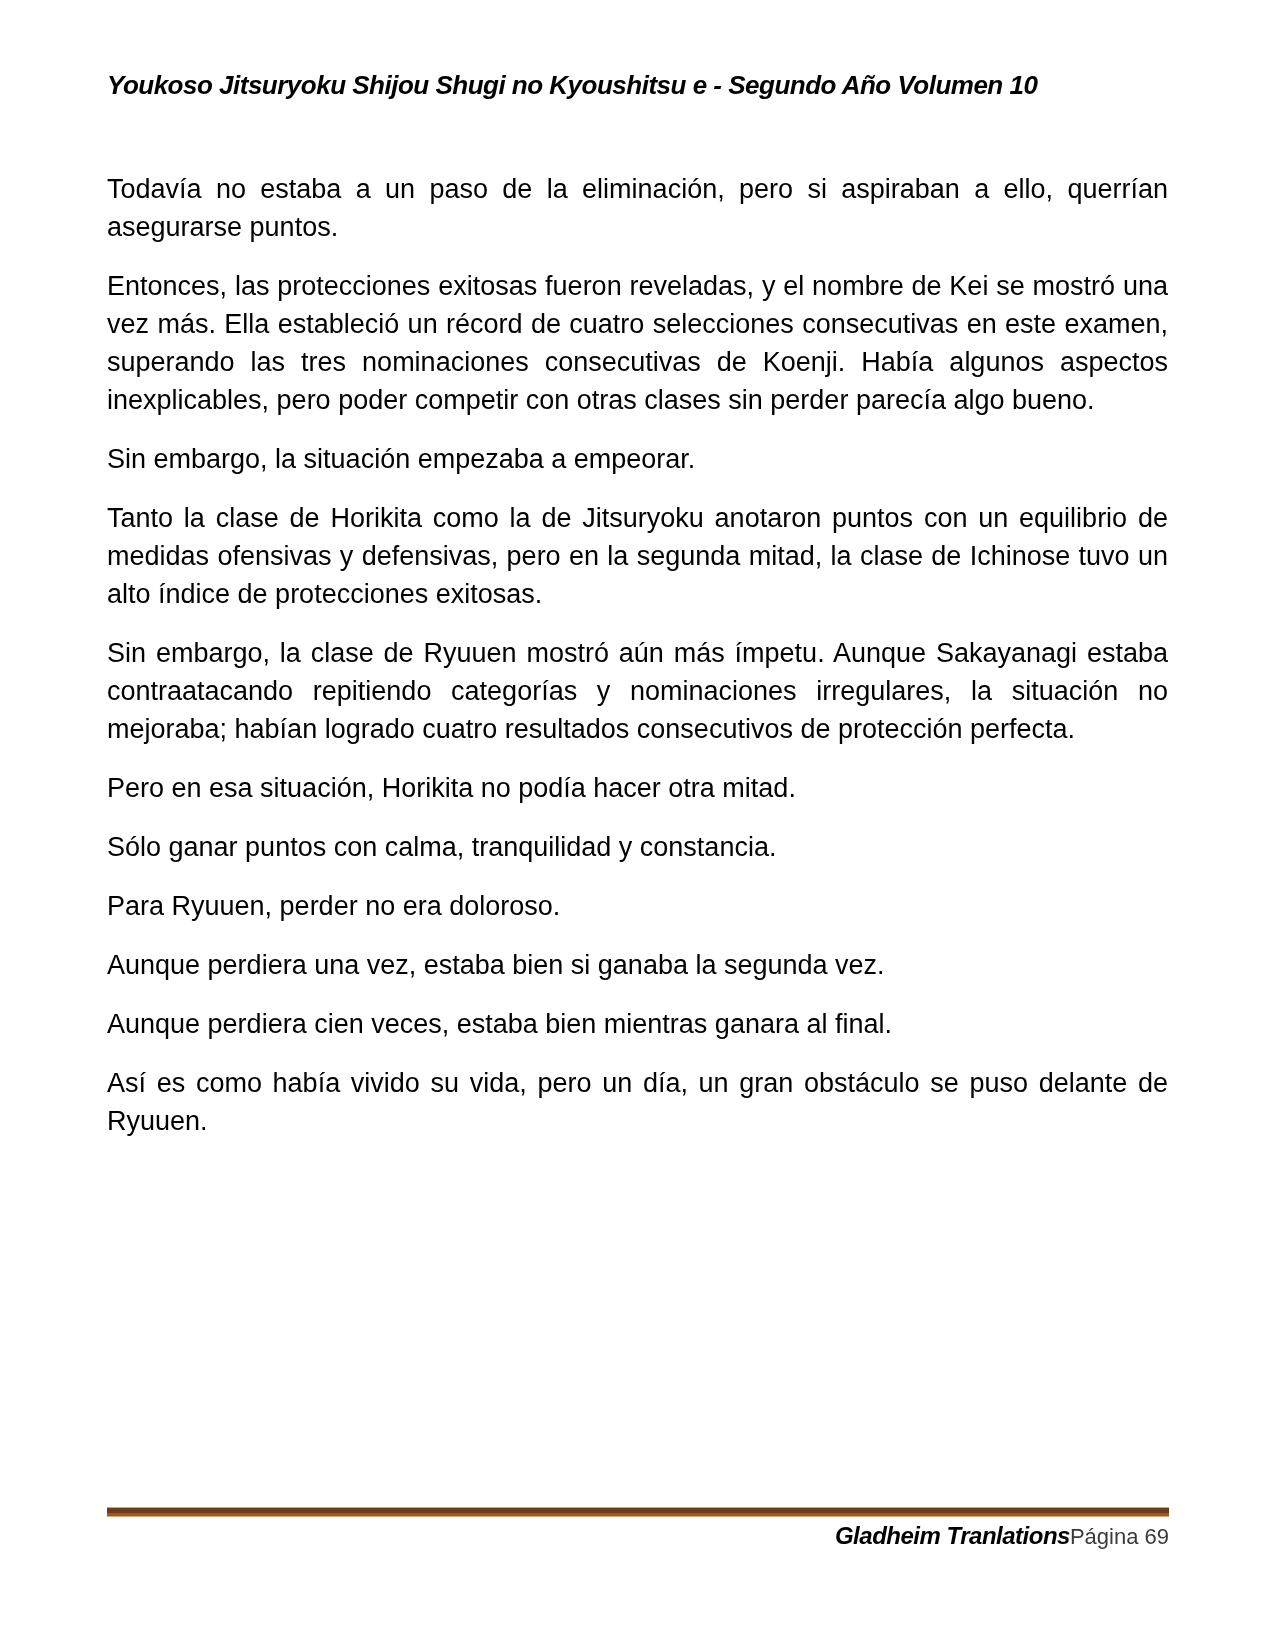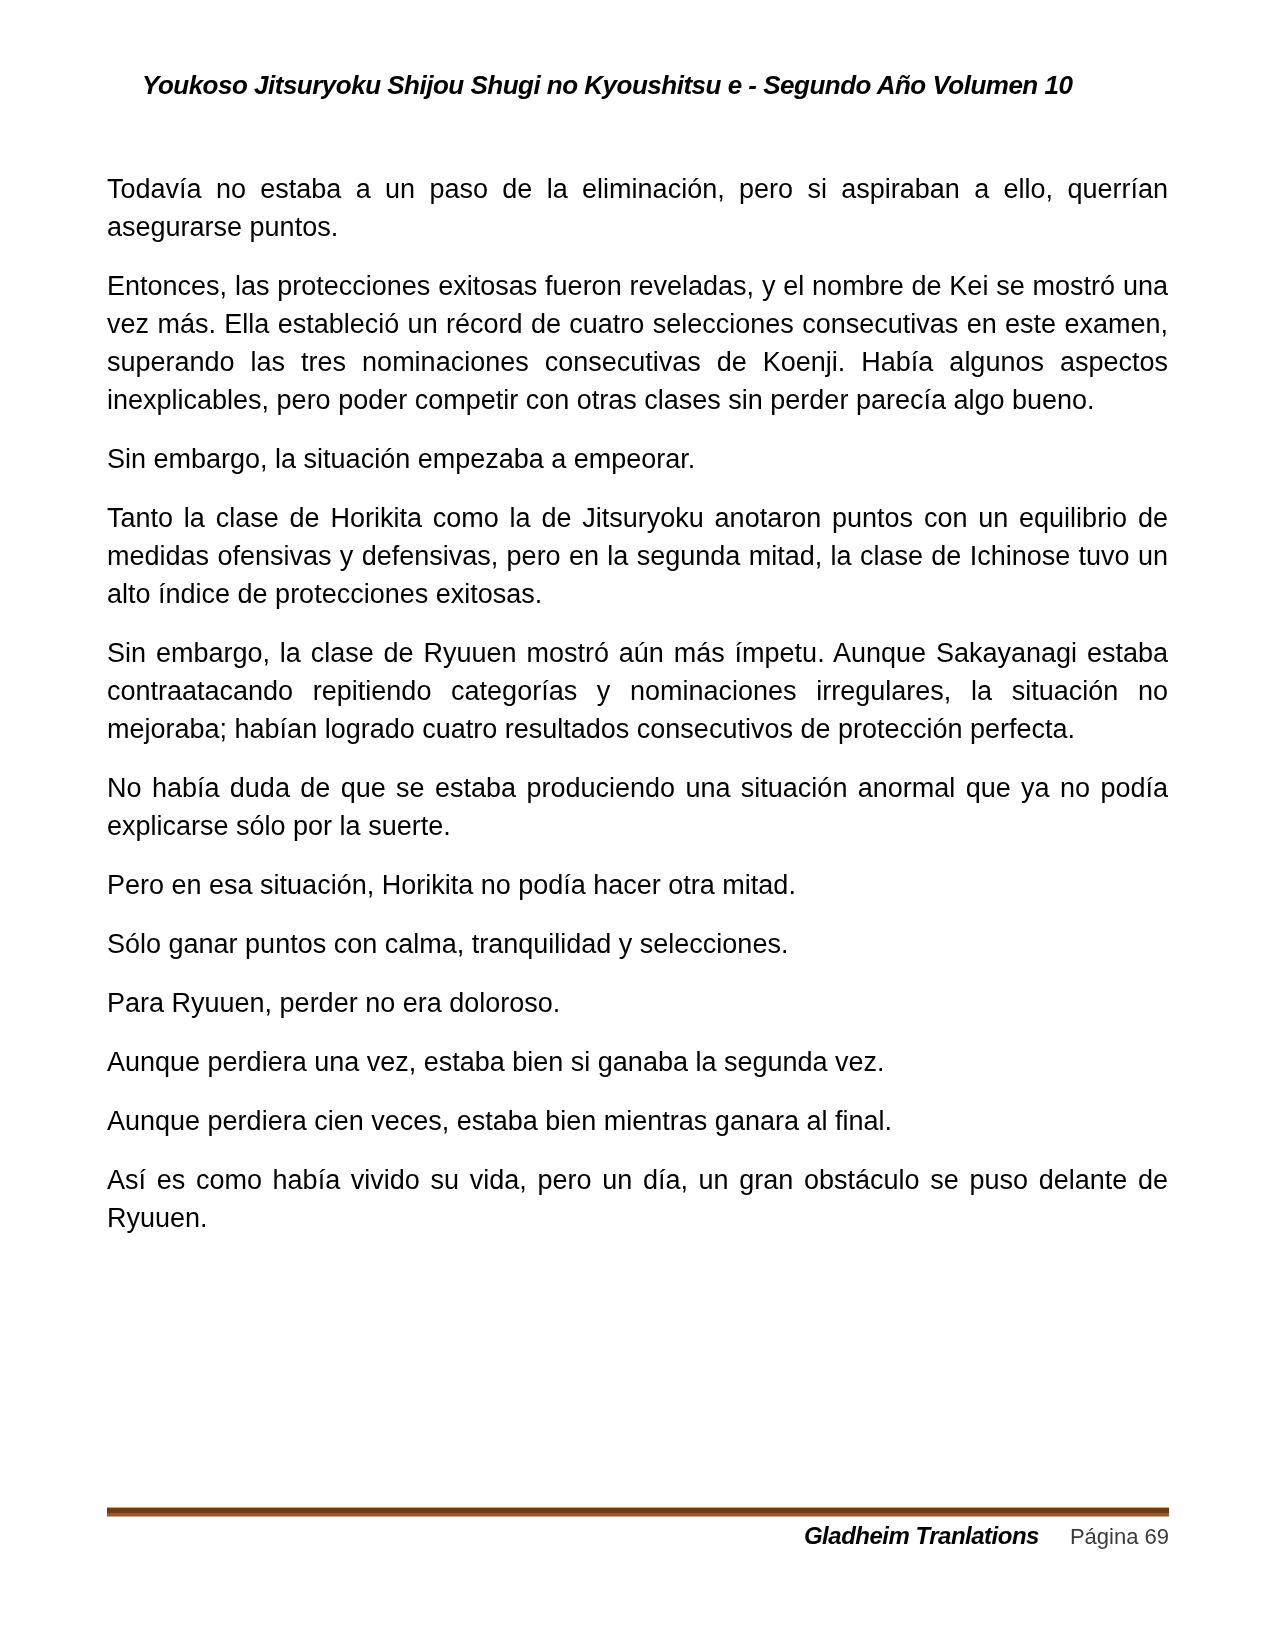--- a/index.html
+++ b/index.html
@@ -19,21 +19,20 @@
     color: var(--text);
     overflow: hidden;
     margin: 0 auto;
   }
   .header {
     position: absolute;
     top: 70px;
     left: 107px;
     right: 115px;
     line-height: 30px;
-    margin-left: 35px;
   }
   .header-title {
     font-family: "Liberation Sans", sans-serif;
     font-weight: bold;
     font-style: italic;
     font-size: 26px;
     letter-spacing: -0.5px;
     white-space: nowrap;
   }
   .content {
@@ -84,41 +83,39 @@
     font-family: "Liberation Sans", sans-serif;
     font-weight: bold;
     font-style: italic;
     font-size: 24px;
     letter-spacing: -0.5px;
   }
   .footer-page-number {
     font-size: 22px;
     font-weight: 400;
     color: var(--page-number-color);
-    margin-left: 31px;
   }
 </style>
 </head>
 <body>
 
 <div class="page">
 
   <div class="header">
     <span class="header-title">Youkoso Jitsuryoku Shijou Shugi no Kyoushitsu e - Segundo Año Volumen 10</span>
   </div>
 
   <div class="content">
     <p class="para">Todavía no estaba a un paso de la eliminación, pero si aspiraban a ello, querrían asegurarse puntos.</p>
     <p class="para">Entonces, las protecciones exitosas fueron reveladas, y el nombre de Kei se mostró una vez más. Ella estableció un récord de cuatro selecciones consecutivas en este examen, superando las tres nominaciones consecutivas de Koenji. Había algunos aspectos inexplicables, pero poder competir con otras clases sin perder parecía algo bueno.</p>
     <p class="para">Sin embargo, la situación empezaba a empeorar.</p>
     <p class="para">Tanto la clase de Horikita como la de Jitsuryoku anotaron puntos con un equilibrio de medidas ofensivas y defensivas, pero en la segunda mitad, la clase de Ichinose tuvo un alto índice de protecciones exitosas.</p>
     <p class="para">Sin embargo, la clase de Ryuuen mostró aún más ímpetu. Aunque Sakayanagi estaba contraatacando repitiendo categorías y nominaciones irregulares, la situación no mejoraba; habían logrado cuatro resultados consecutivos de protección perfecta.</p>
-    <p class="para">No había duda de que se estaba produciendo una situación anormal que ya no podía explicarse sólo por la suerte.</p>
     <p class="para">Pero en esa situación, Horikita no podía hacer otra mitad.</p>
-    <p class="para">Sólo ganar puntos con calma, tranquilidad y selecciones.</p>
+    <p class="para">Sólo ganar puntos con calma, tranquilidad y constancia.</p>
 
 
     <p class="para">Para Ryuuen, perder no era doloroso.</p>
     <p class="para">Aunque perdiera una vez, estaba bien si ganaba la segunda vez.</p>
     <p class="para">Aunque perdiera cien veces, estaba bien mientras ganara al final.</p>
     <p class="para">Así es como había vivido su vida, pero un día, un gran obstáculo se puso delante de Ryuuen.</p>
   </div>
 
   <div class="footer">
     <div class="footer-rule"></div>

